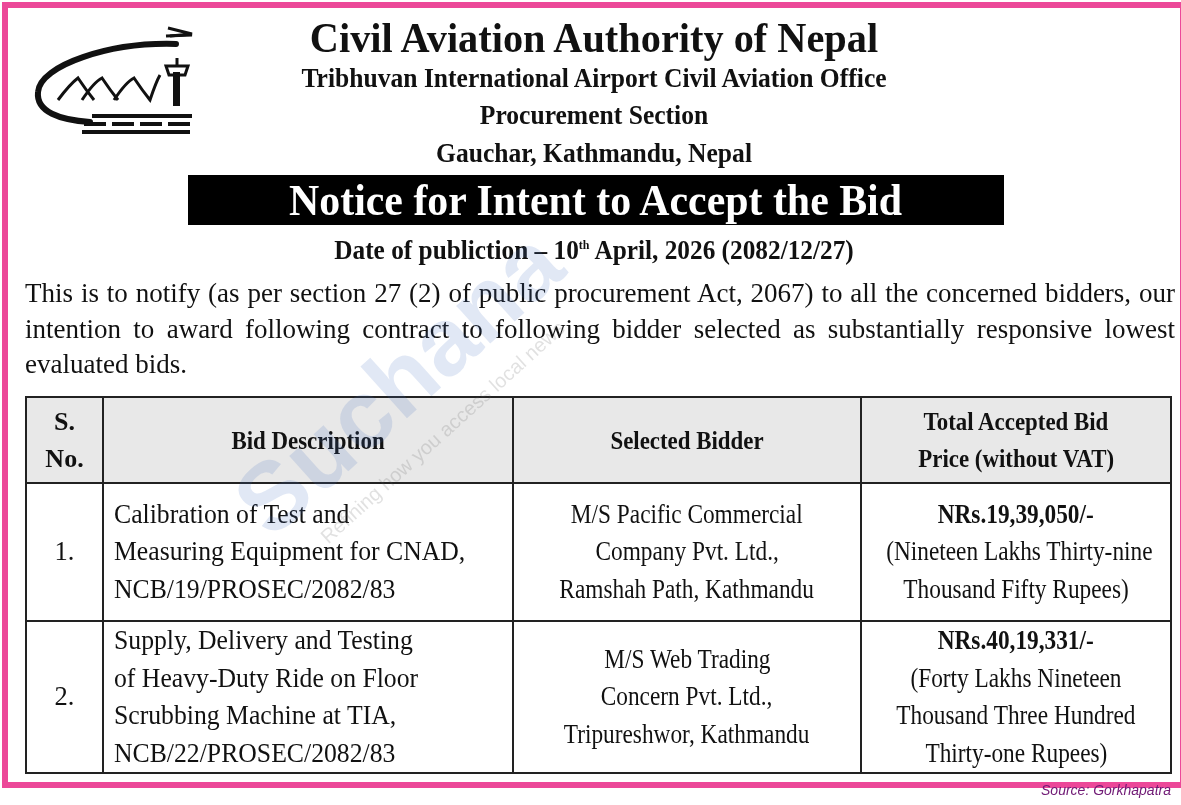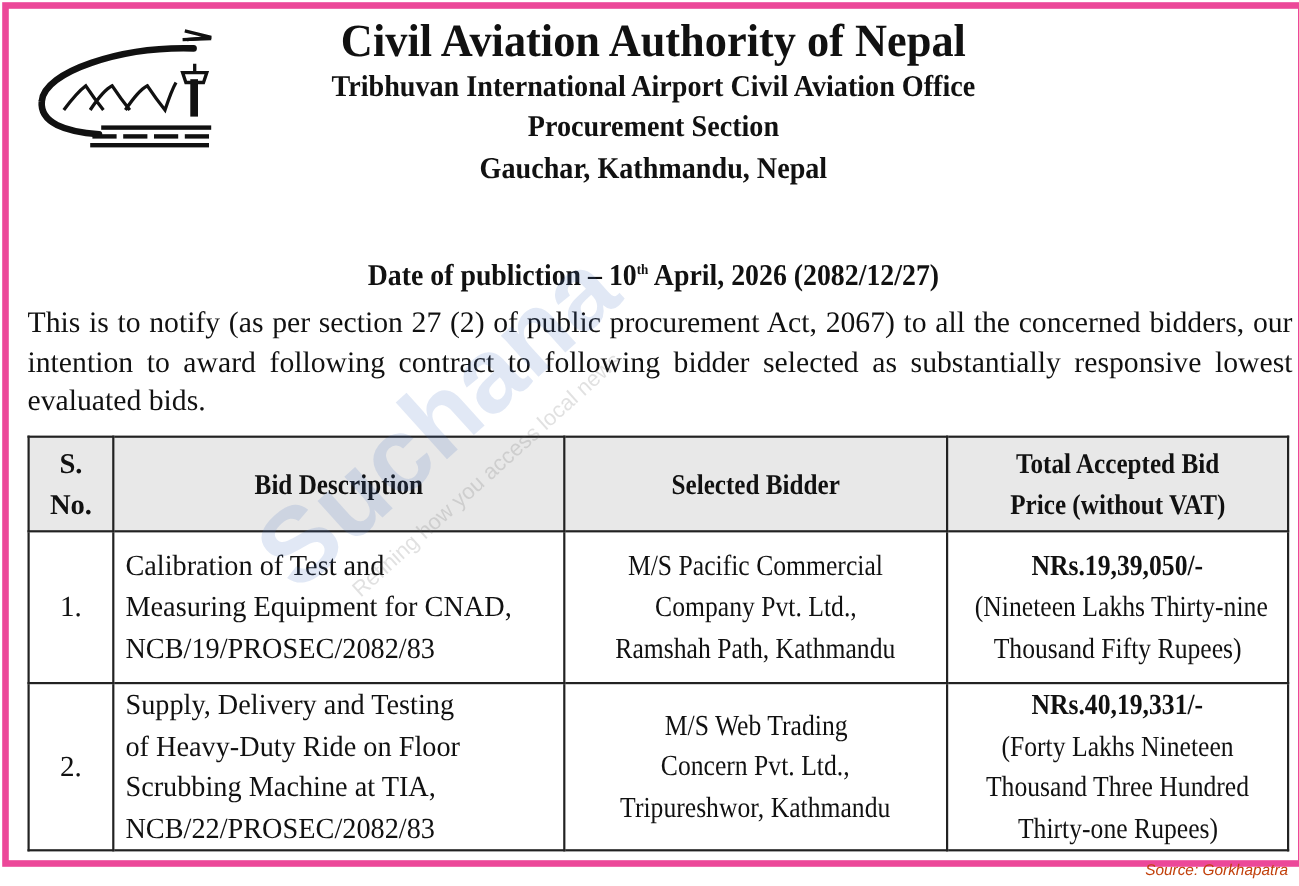--- a/index.html
+++ b/index.html
@@ -37,21 +37,21 @@
   table.bids th { background: #e8e8e8; font-size: 26px; font-weight: bold; line-height: 37px; height: 84px; }
   table.bids td { font-size: 26.5px; line-height: 37.5px; }
   table.bids td.desc { text-align: left; padding-left: 10px; margin-top: 16px; }
   .cond { display: inline-block; transform: scaleX(0.88); transform-origin: center; white-space: nowrap; }
   .cond-l { display: inline-block; transform: scaleX(0.97); transform-origin: left; white-space: nowrap; }
   .row1 td { height: 136px; }
   .row2 td { height: 142px; }
   .amount { font-weight: bold; }
   .source {
     position: absolute; right: 10px; top: 782px;
-    font-family: "Liberation Sans", "DejaVu Sans", sans-serif; font-style: italic; font-size: 14px; color: #c2410c;
+    font-family: "Liberation Sans", "DejaVu Sans", sans-serif; font-style: italic; font-size: 14px; color: #701a75;
   }
   .watermark {
     position: absolute; left: 230px; top: 300px; width: 420px; height: 260px; pointer-events: none;
     transform: rotate(-42deg); transform-origin: center;
     color: rgba(70, 110, 190, 0.16); font-family: "Liberation Sans", "DejaVu Sans", sans-serif;
     font-weight: bold; font-size: 96px; text-align: center; line-height: 110px;
   }
   .watermark .tag { display: block; font-size: 20px; font-weight: normal; line-height: 24px; color: rgba(90, 90, 90, 0.18); }
 </style>
 </head>
@@ -78,20 +78,23 @@
     <rect x="110" y="102" width="22" height="4" fill="#111"></rect>
     <rect x="138" y="102" width="22" height="4" fill="#111"></rect>
     <rect x="52" y="110" width="108" height="4" fill="#111"></rect>
   </svg>
 
   <div class="hdr h1">Civil Aviation Authority of Nepal</div>
   <div class="hdr h2">Tribhuvan International Airport Civil Aviation Office</div>
   <div class="hdr h3">Procurement Section</div>
   <div class="hdr h4">Gauchar, Kathmandu, Nepal</div>
 
+  <div class="banner">
+    <span>Notice for Intent to Accept the Bid</span>
+  </div>
 
   <div class="hdr pubdate"><span>Date of publiction – 10</span><sup>th</sup><span> April, 2026 (2082/12/27)</span></div>
 
   <div class="intro">This is to notify (as per section 27 (2) of public procurement Act, 2067) to all the concerned bidders, our intention to award following contract to following bidder selected as substantially responsive lowest evaluated bids.</div>
 
   <table class="bids">
     <colgroup>
       <col style="width:77px">
         <col style="width:410px">
         <col style="width:348px">

